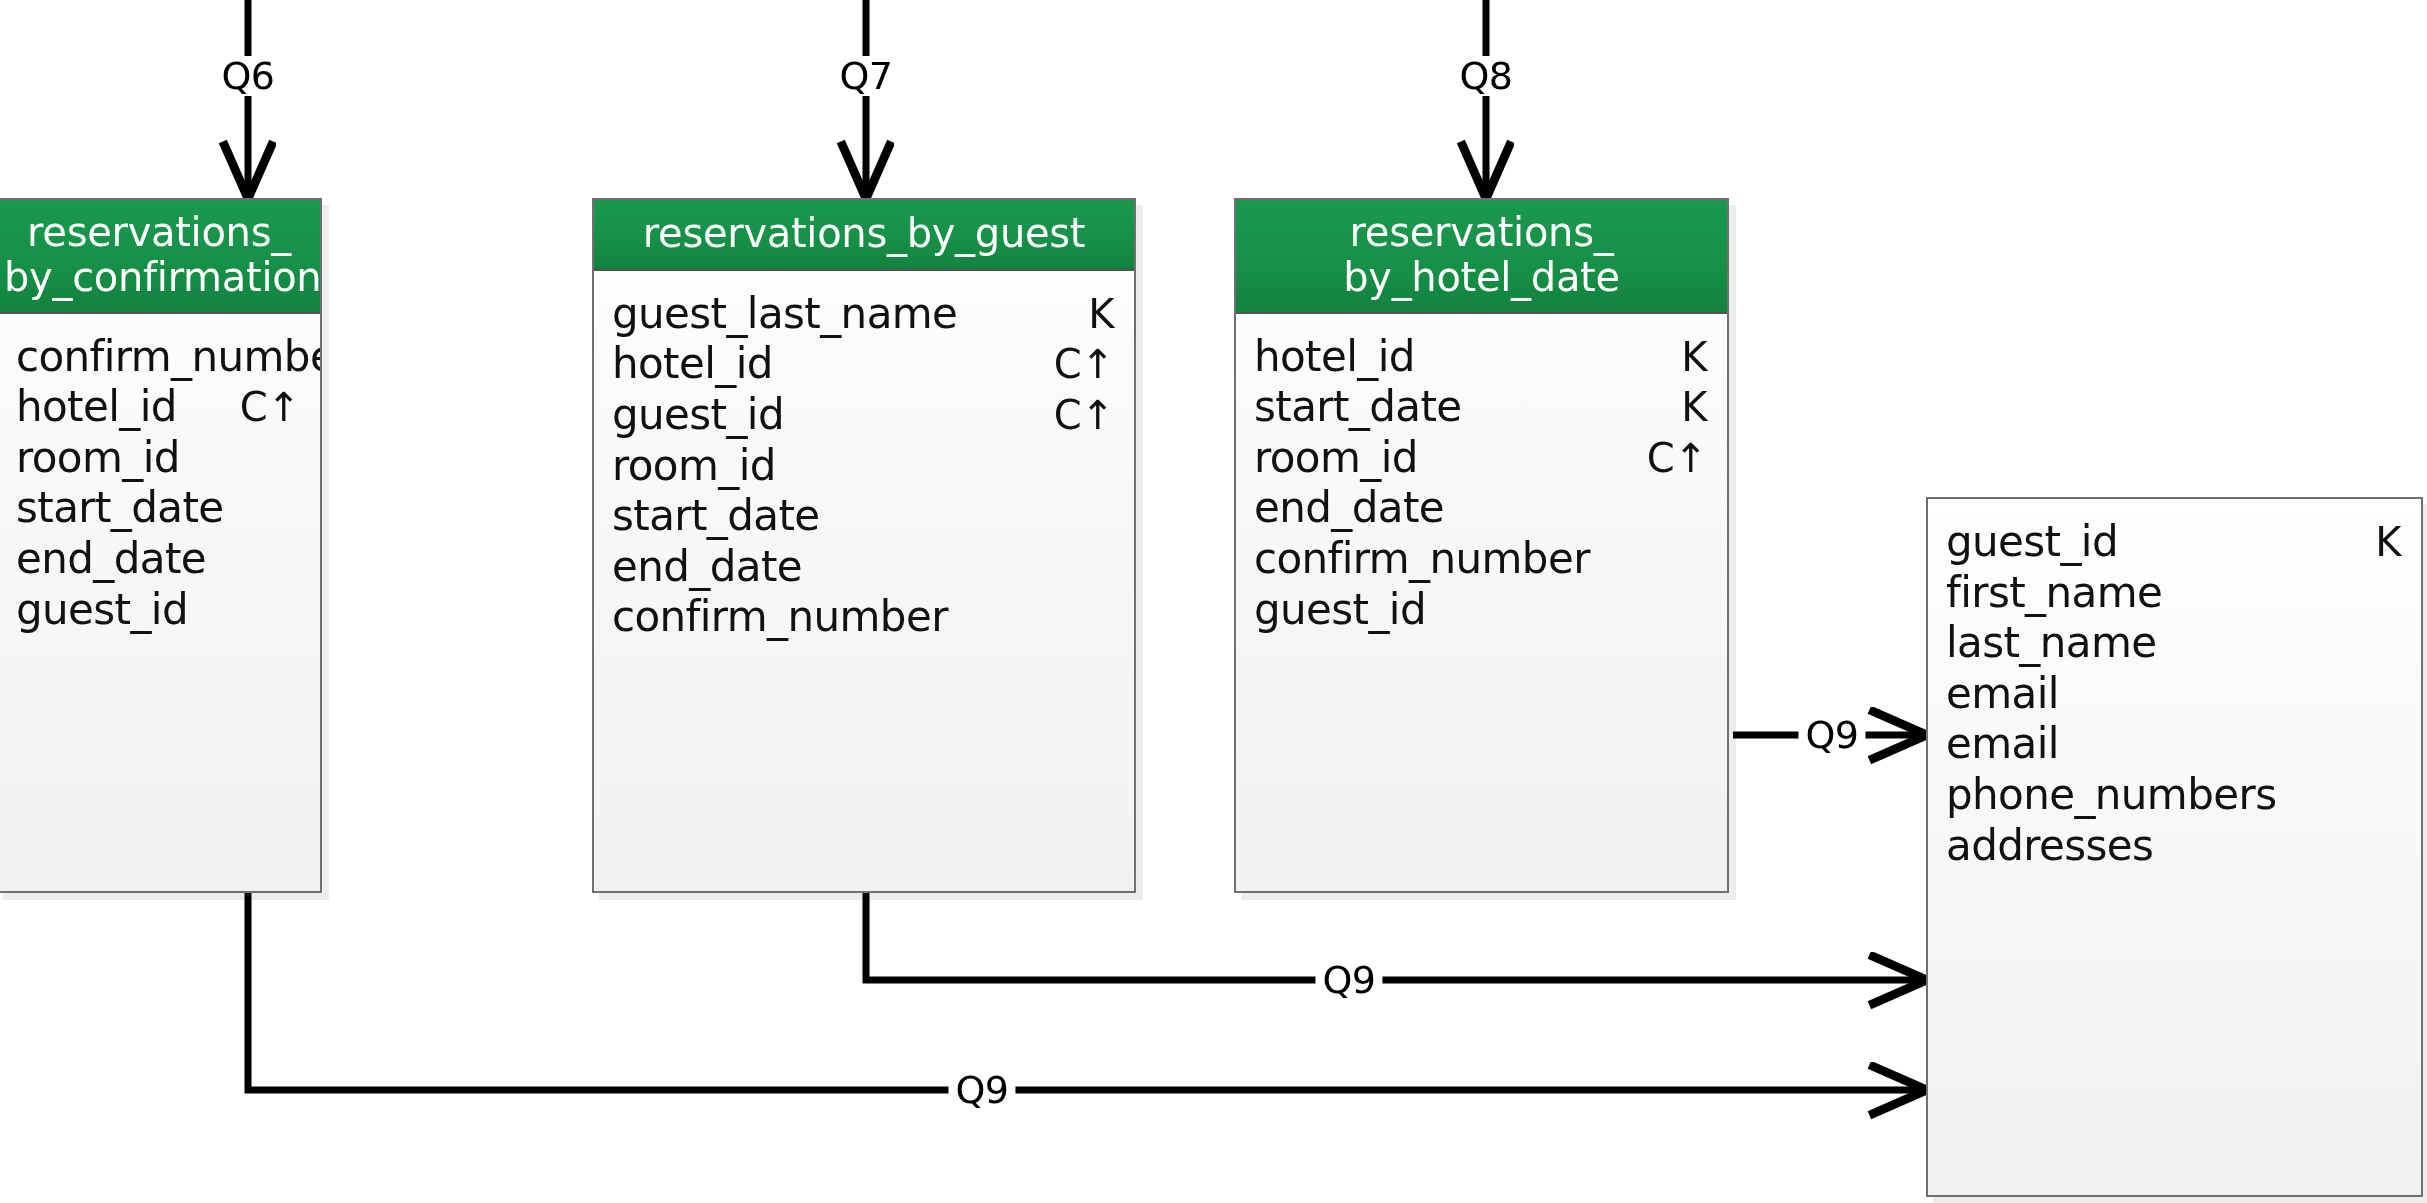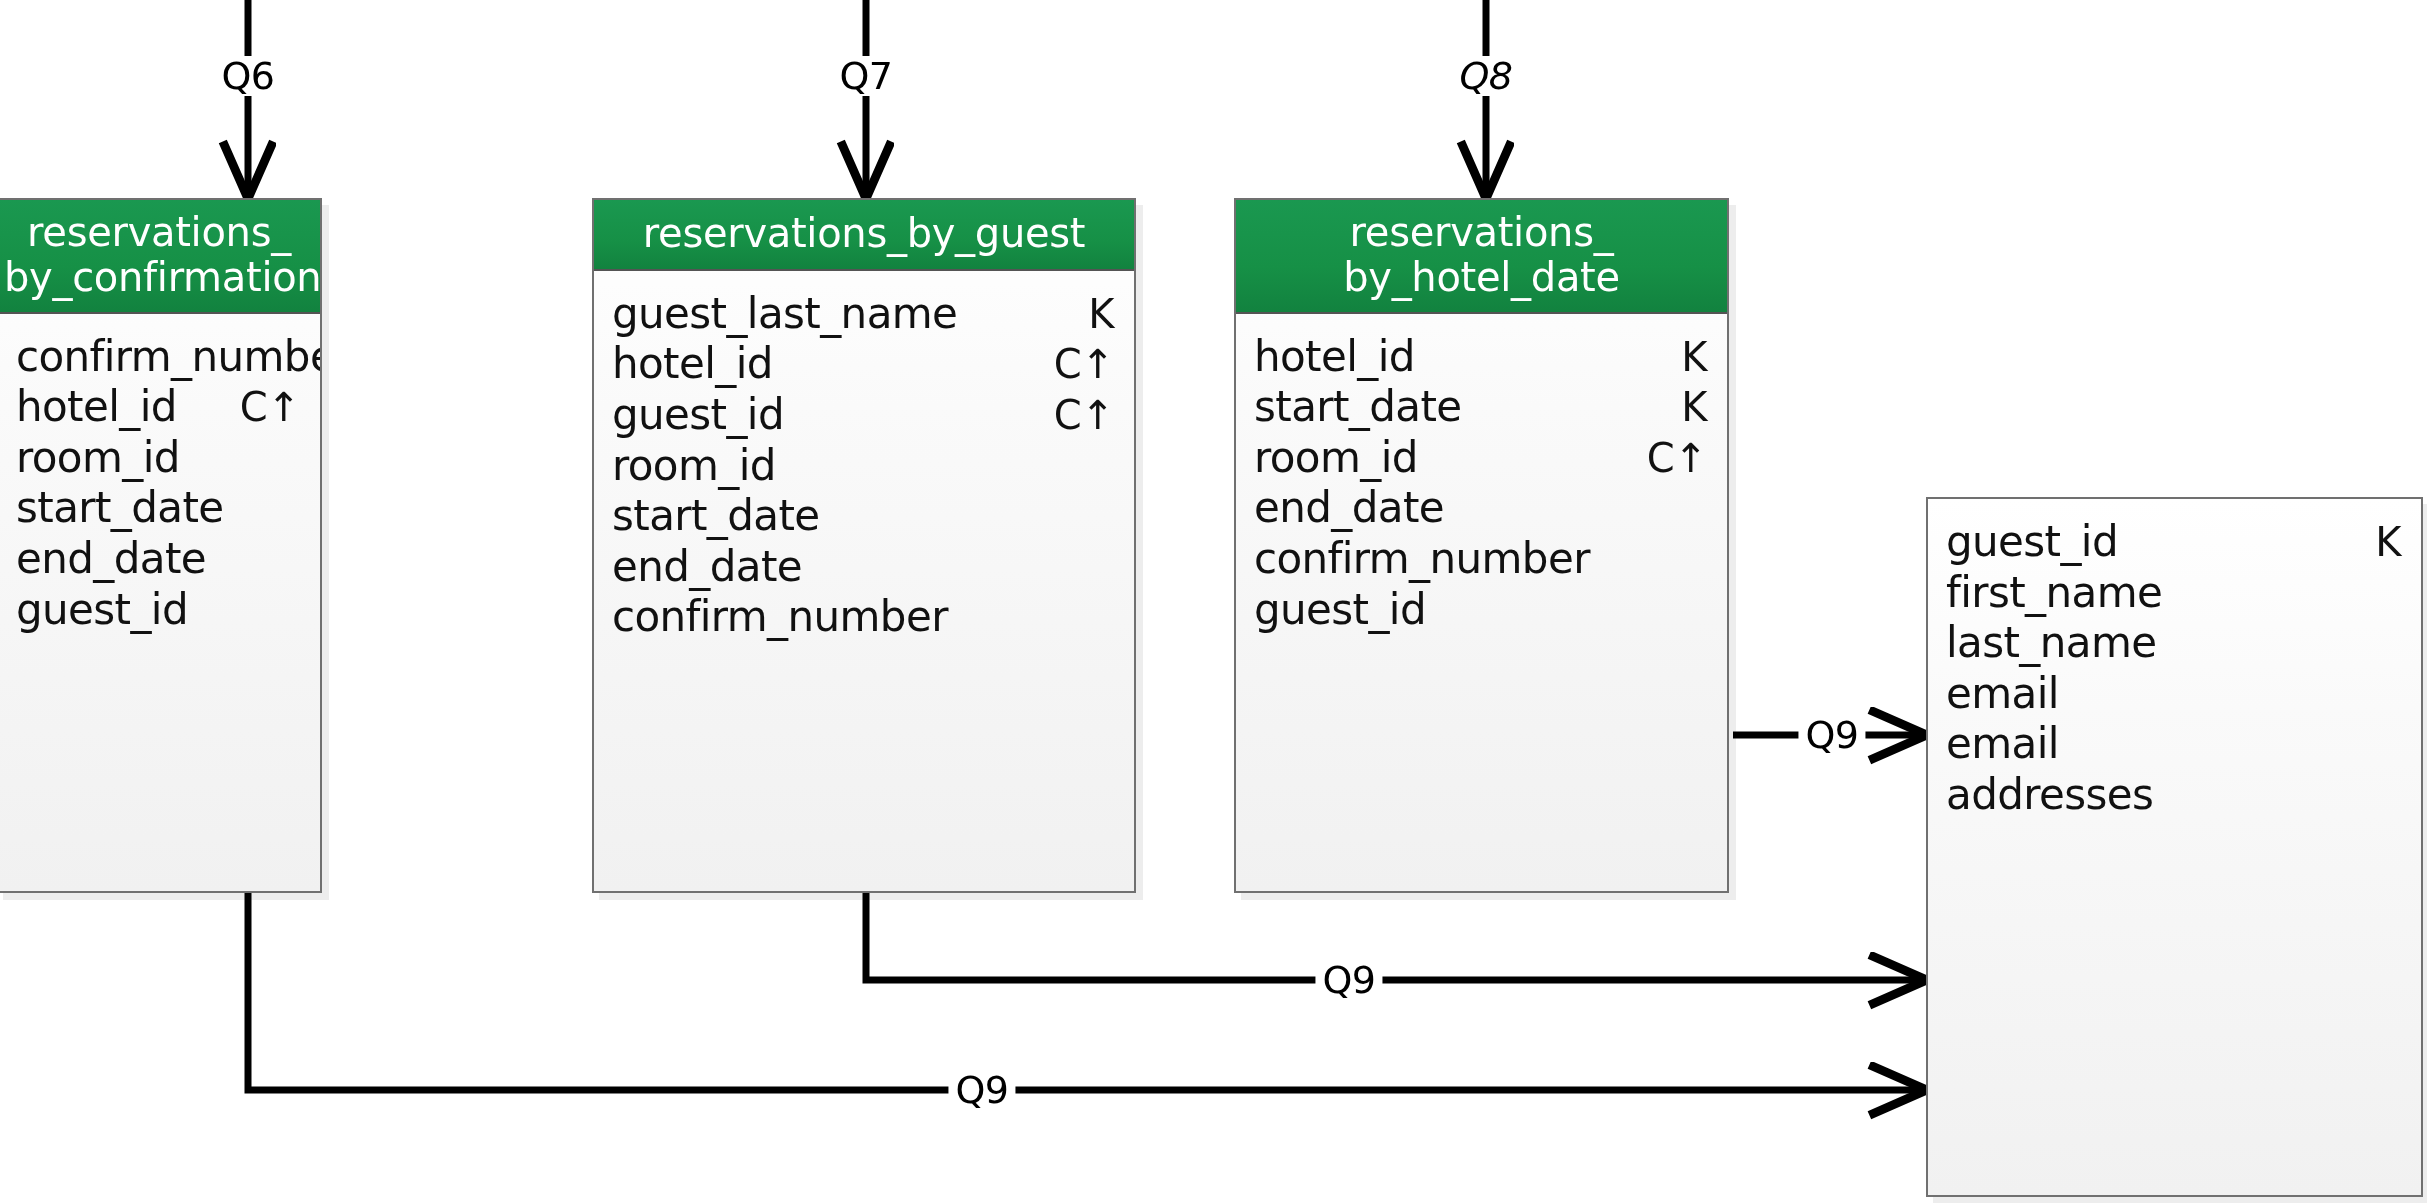--- a/index.html
+++ b/index.html
@@ -117,21 +117,21 @@
       <path d="M866,893 L866,980 L1924,980" stroke="#000" stroke-width="7" fill="none" stroke-linejoin="miter" marker-end="url(#arrowhead)"></path>
     </g>
 
     <g>
       <path d="M248,893 L248,1090 L1924,1090" stroke="#000" stroke-width="7" fill="none" stroke-linejoin="miter" marker-end="url(#arrowhead)"></path>
     </g>
   </svg>
 
   <div class="edge-label" style="left:248px;  top:76px;">Q6</div>
   <div class="edge-label" style="left:866px;  top:76px;text-align:right;">Q7</div>
-  <div class="edge-label" style="left:1486px; top:76px;font-style:italic;">Q8</div>
+  <div class="edge-label" style="left:1486px; top:76px;">Q8</div>
   <div class="edge-label" style="left:1832px; top:735px;">Q9</div>
   <div class="edge-label" style="left:1349px; top:980px;">Q9</div>
   <div class="edge-label" style="left:982px;  top:1090px;">Q9</div>
 
   <div class="table-box" style="left:-4px; top:198px; width:326px; height:695px;">
     <div class="table-header">
       <span class="hline">reservations_</span>
       <span class="hline">by_confirmation</span>
     </div>
     <div class="table-fields">
@@ -247,19 +247,23 @@
       </div>
       <div class="field-row">
         <span class="field-name">email</span>
         <span class="field-key"></span>
       </div>
       <div class="field-row">
         <span class="field-name">email</span>
         <span class="field-key"></span>
       </div>
       <div class="field-row">
+        <span class="field-name">phone_numbers</span>
+        <span class="field-key"></span>
+      </div>
+      <div class="field-row">
         <span class="field-name">addresses</span>
         <span class="field-key"></span>
       </div>
     </div>
   </div>
 
 </div>
 
 </body></html>

